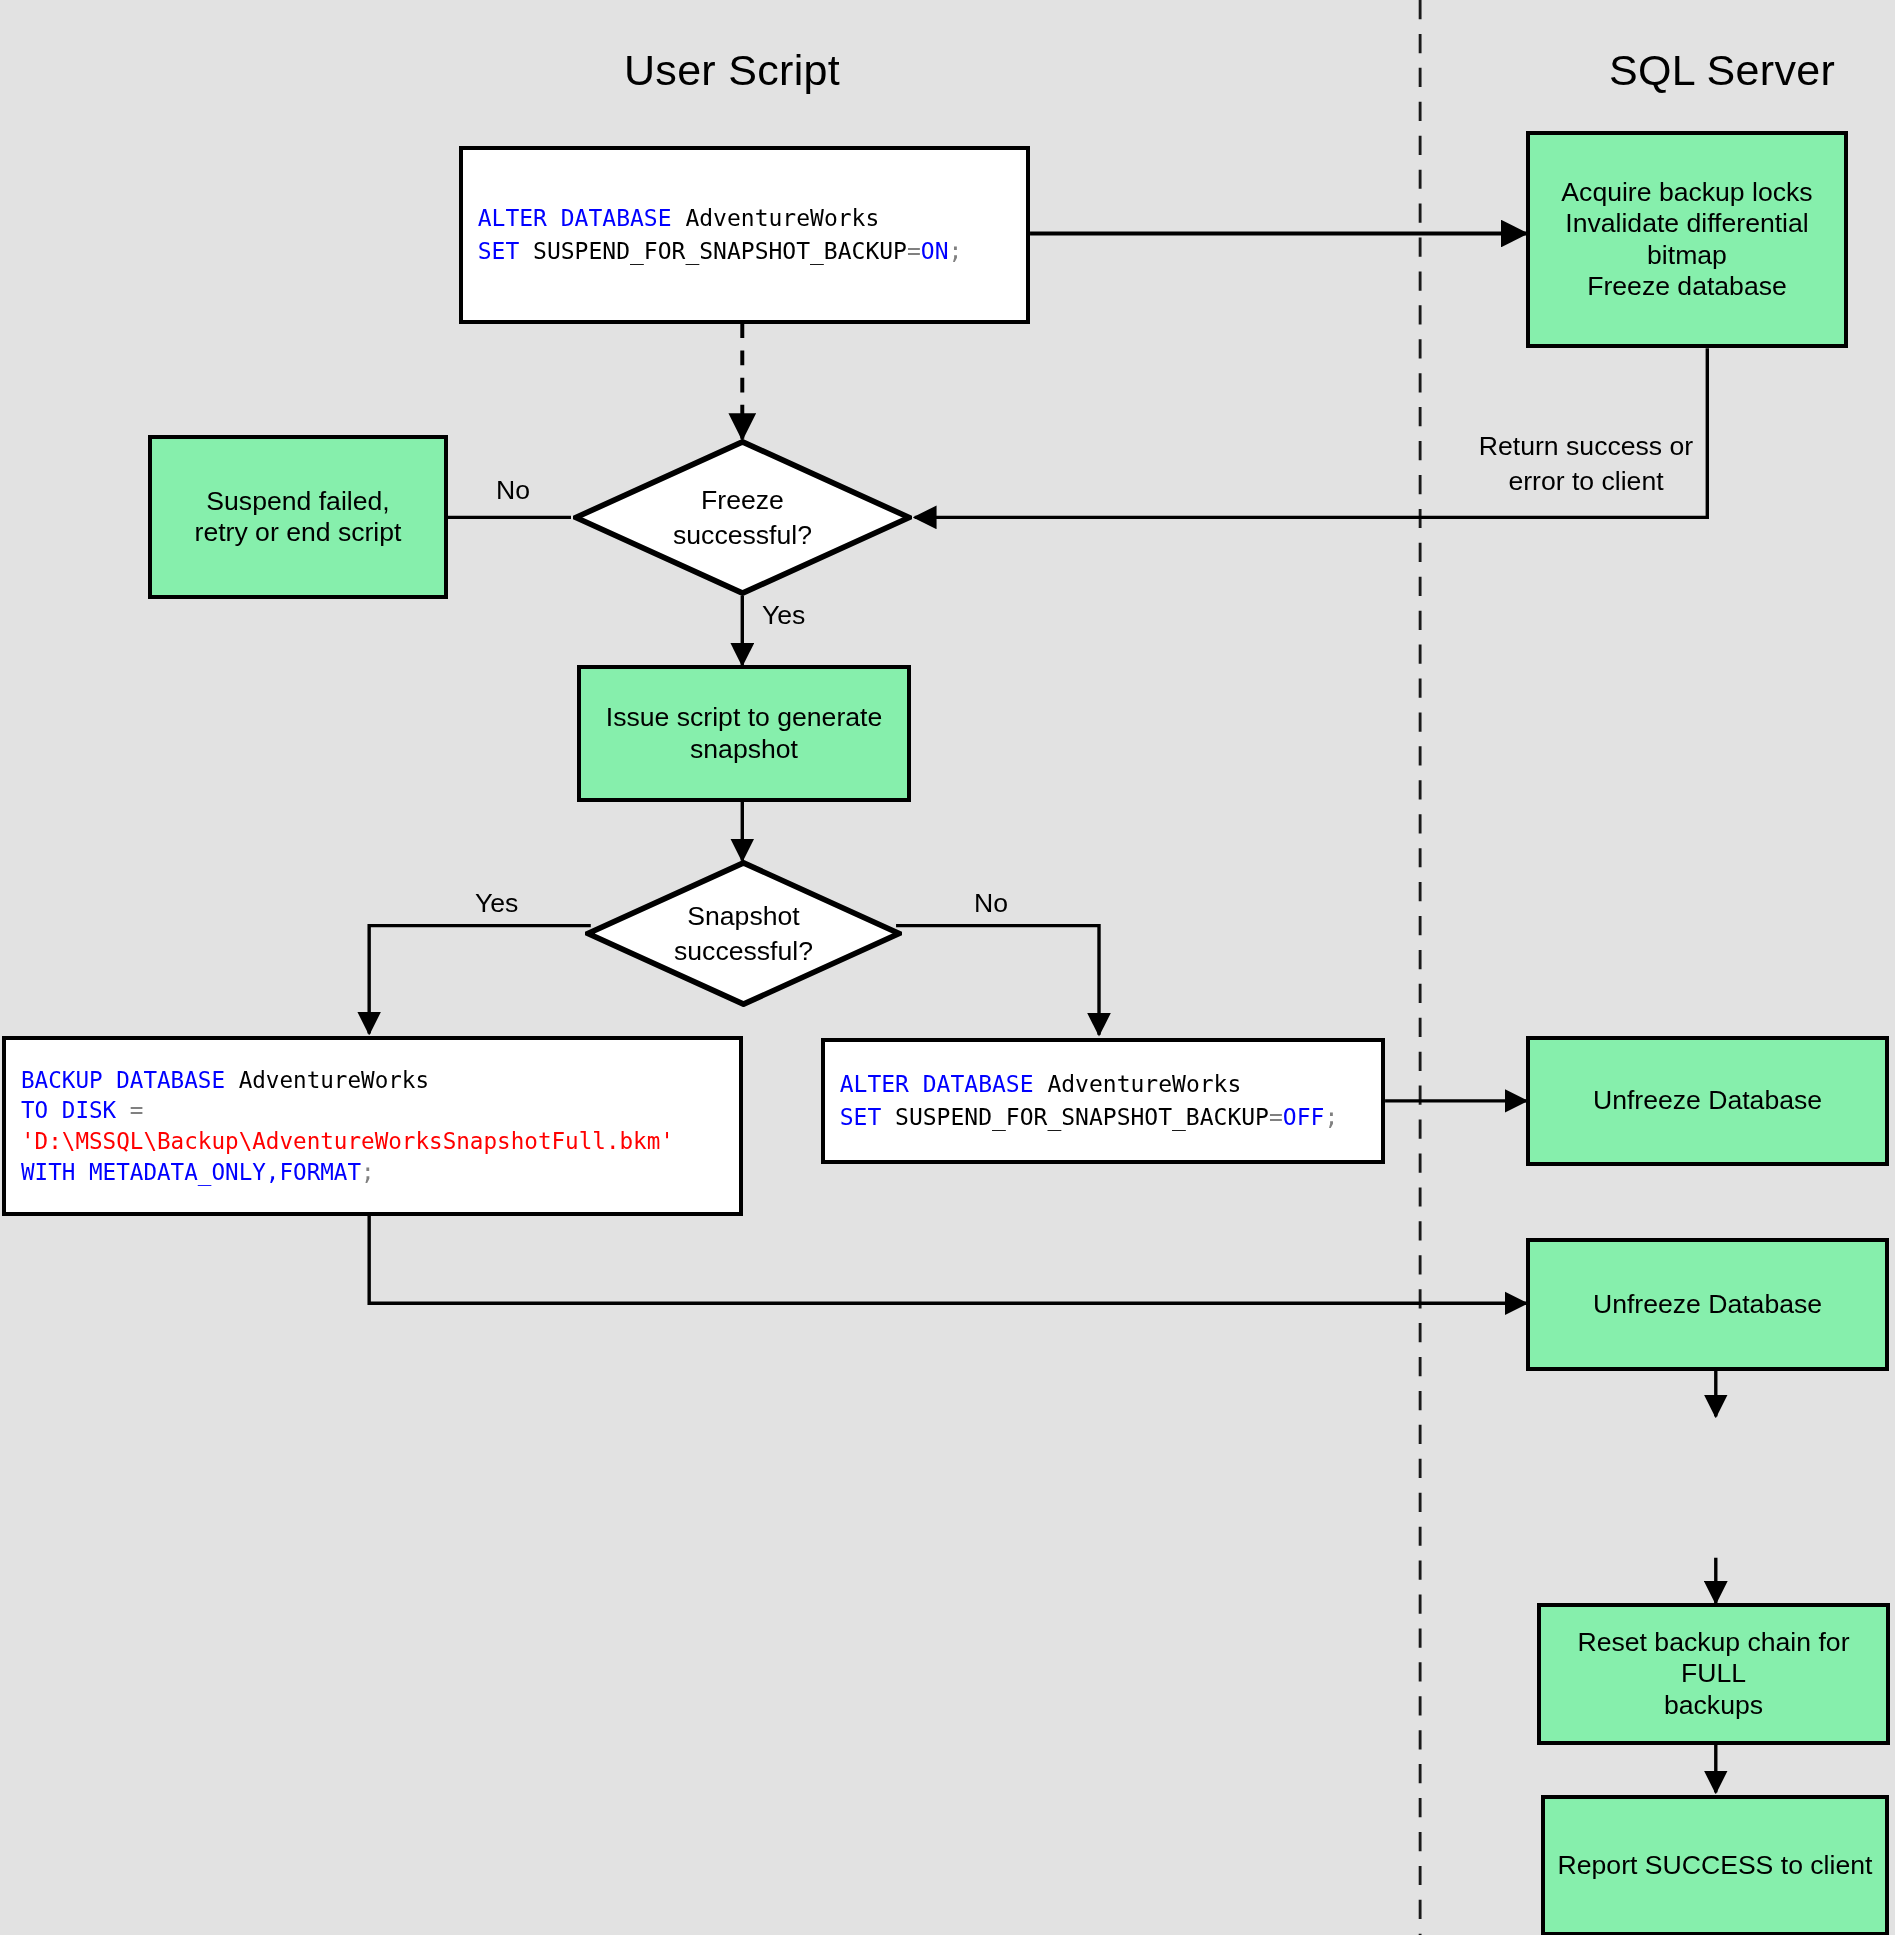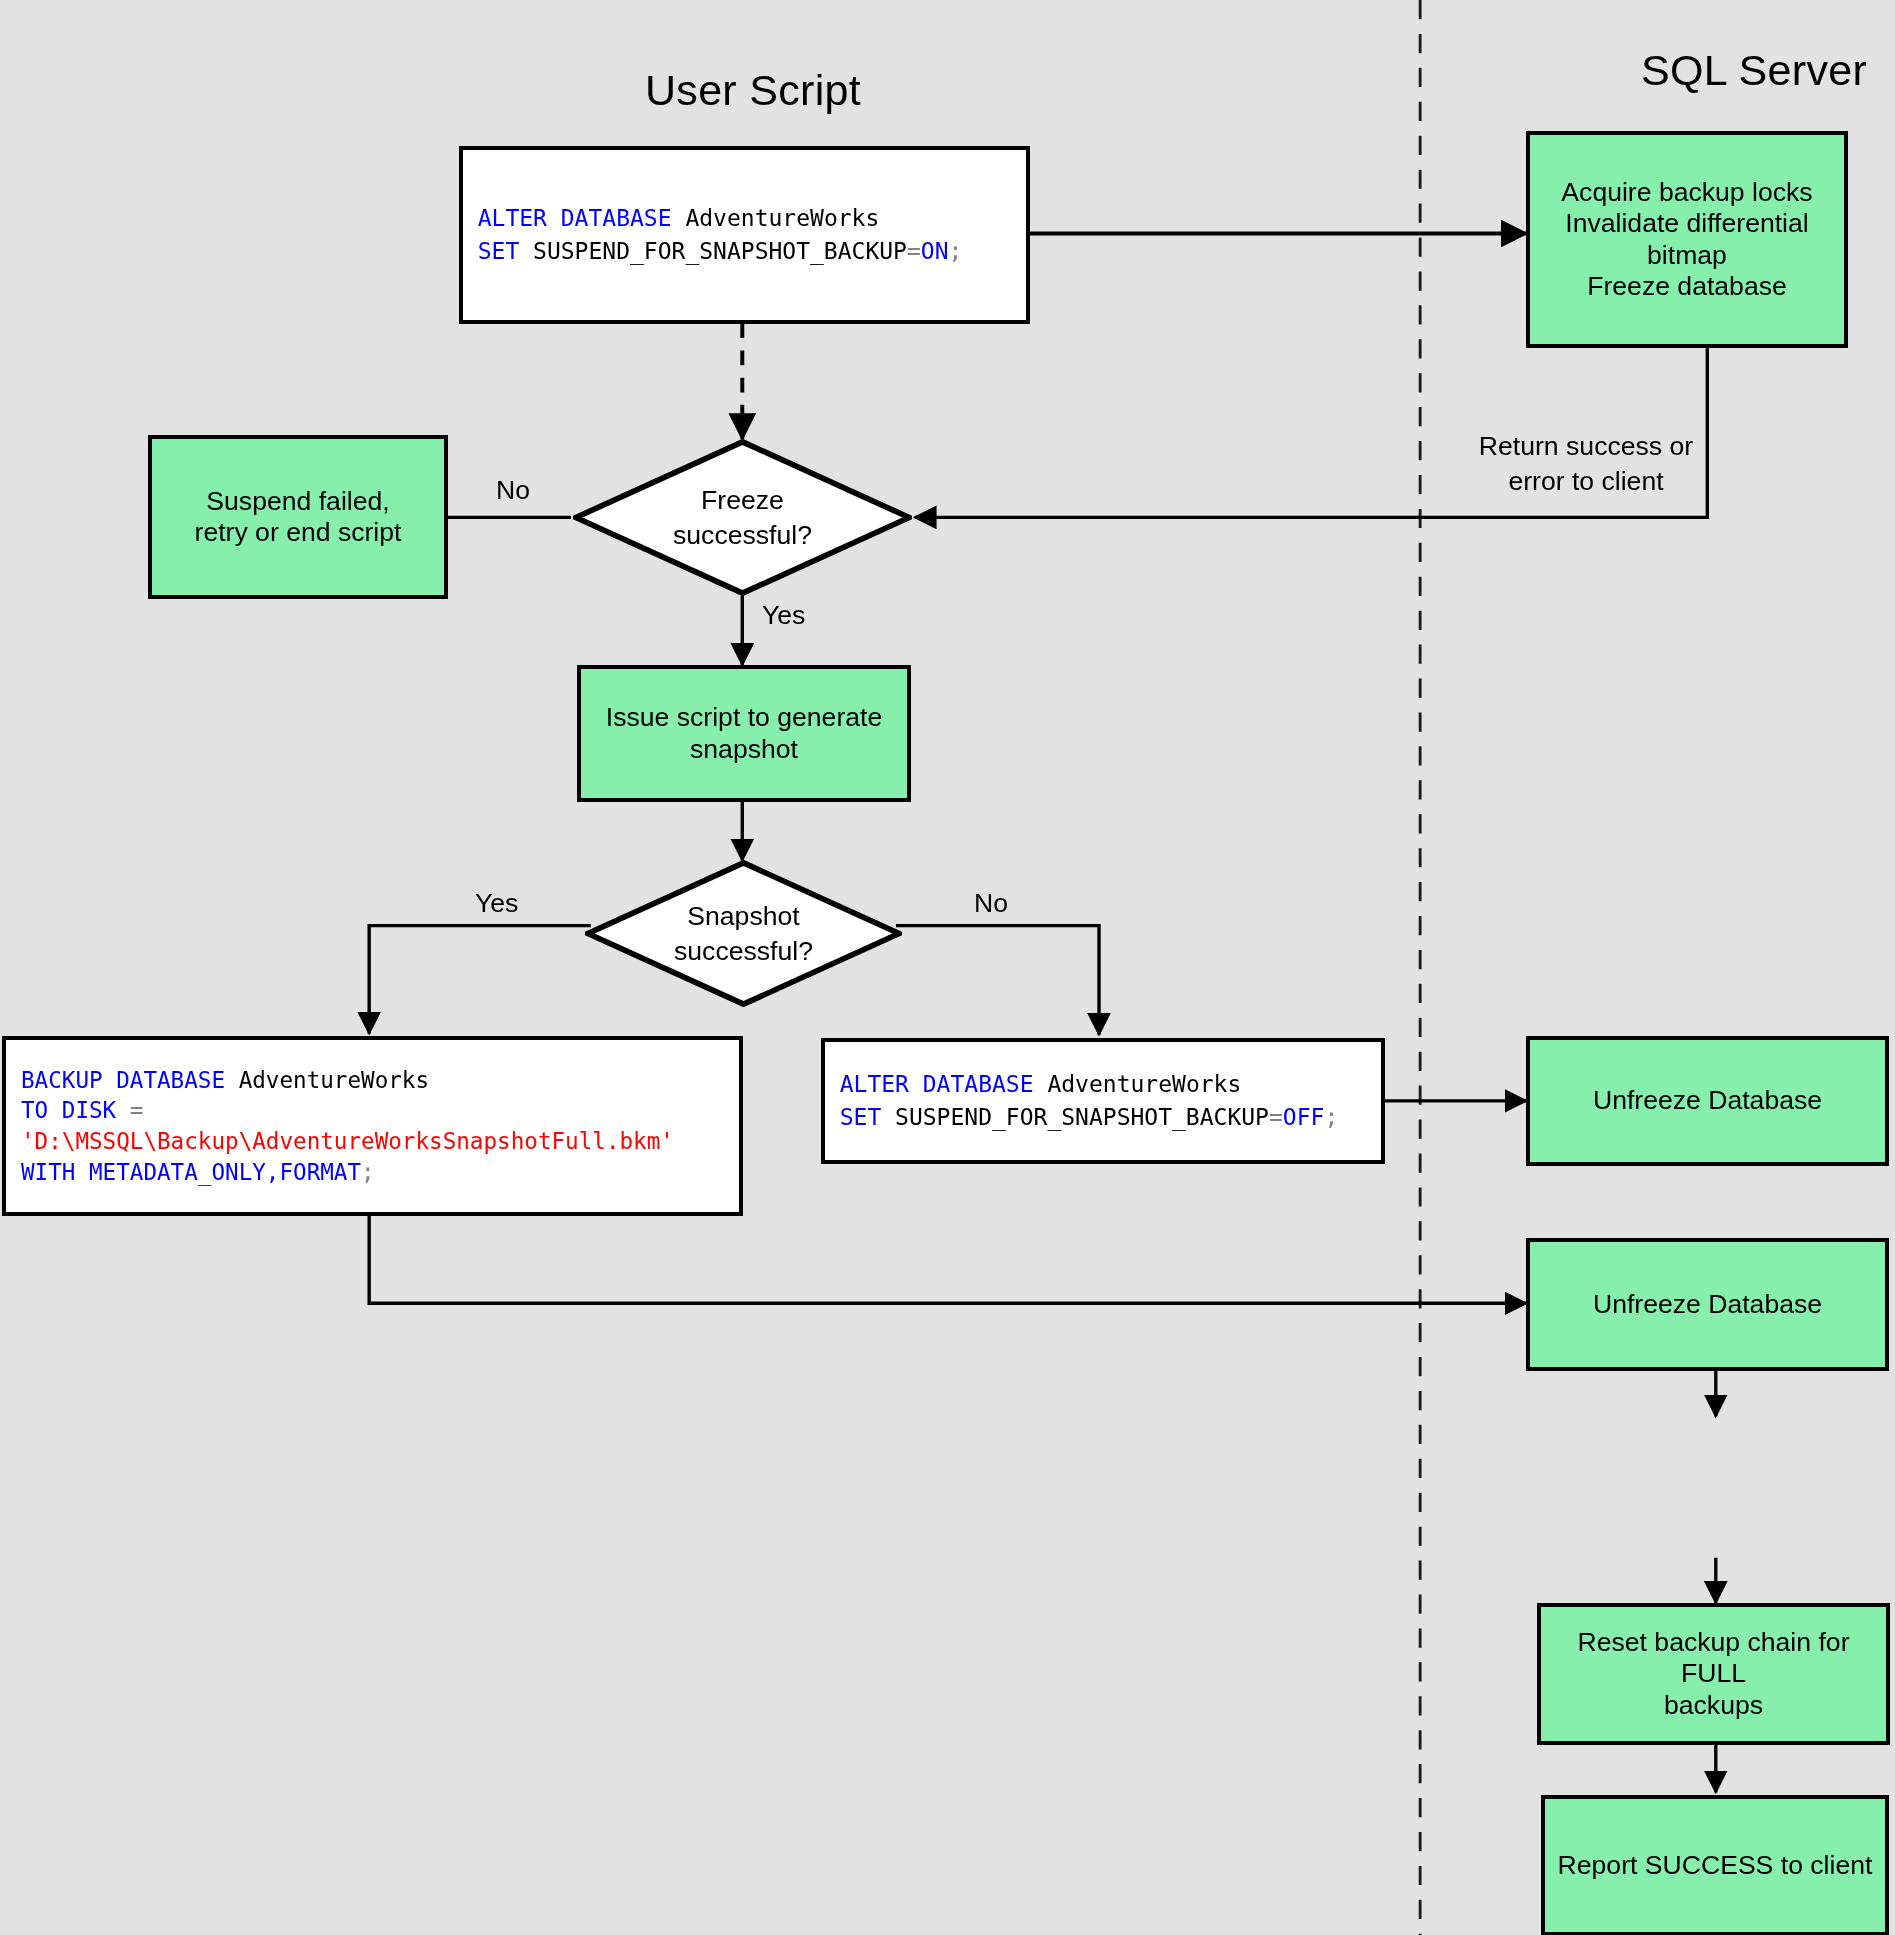--- a/index.html
+++ b/index.html
@@ -128,23 +128,23 @@
 
     <polyline points="653,2100 653,2305 2700,2305" fill="none" stroke="#000" stroke-width="6" marker-end="url(#arrowBig)"></polyline>
 
     <line x1="3035" y1="2423" x2="3035" y2="2505" stroke="#000" stroke-width="6" marker-end="url(#arrowBig)"></line>
 
     <line x1="3035" y1="2755" x2="3035" y2="2835" stroke="#000" stroke-width="6" marker-end="url(#arrowBig)"></line>
 
     <line x1="3035" y1="3085" x2="3035" y2="3170" stroke="#000" stroke-width="6" marker-end="url(#arrowBig)"></line>
   </svg>
 
-  <div class="lane-title" style="left:645px; top:46px;margin-top:20px;">User Script</div>
-
-  <div class="lane-title" style="left:1609px; top:46px;margin-left:32px;">SQL Server</div>
+  <div class="lane-title" style="left:624px; top:46px;">User Script</div>
+
+  <div class="lane-title" style="left:1609px; top:46px;">SQL Server</div>
 
   <div class="code" style="left:459px; top:146px; width:571px; height:178px;">
     <div class="inner"><span class="kw">ALTER DATABASE</span><span> AdventureWorks</span>
 <span class="kw">SET</span><span> SUSPEND_FOR_SNAPSHOT_BACKUP</span><span class="op">=</span><span class="kw">ON</span><span class="semi">;</span></div>
   </div>
 
   <div class="node" style="left:1526px; top:131px; width:322px; height:217px;">
     <div class="inner" style="white-space:pre-line;">Acquire backup locks
 Invalidate differential bitmap
 Freeze database</div>

